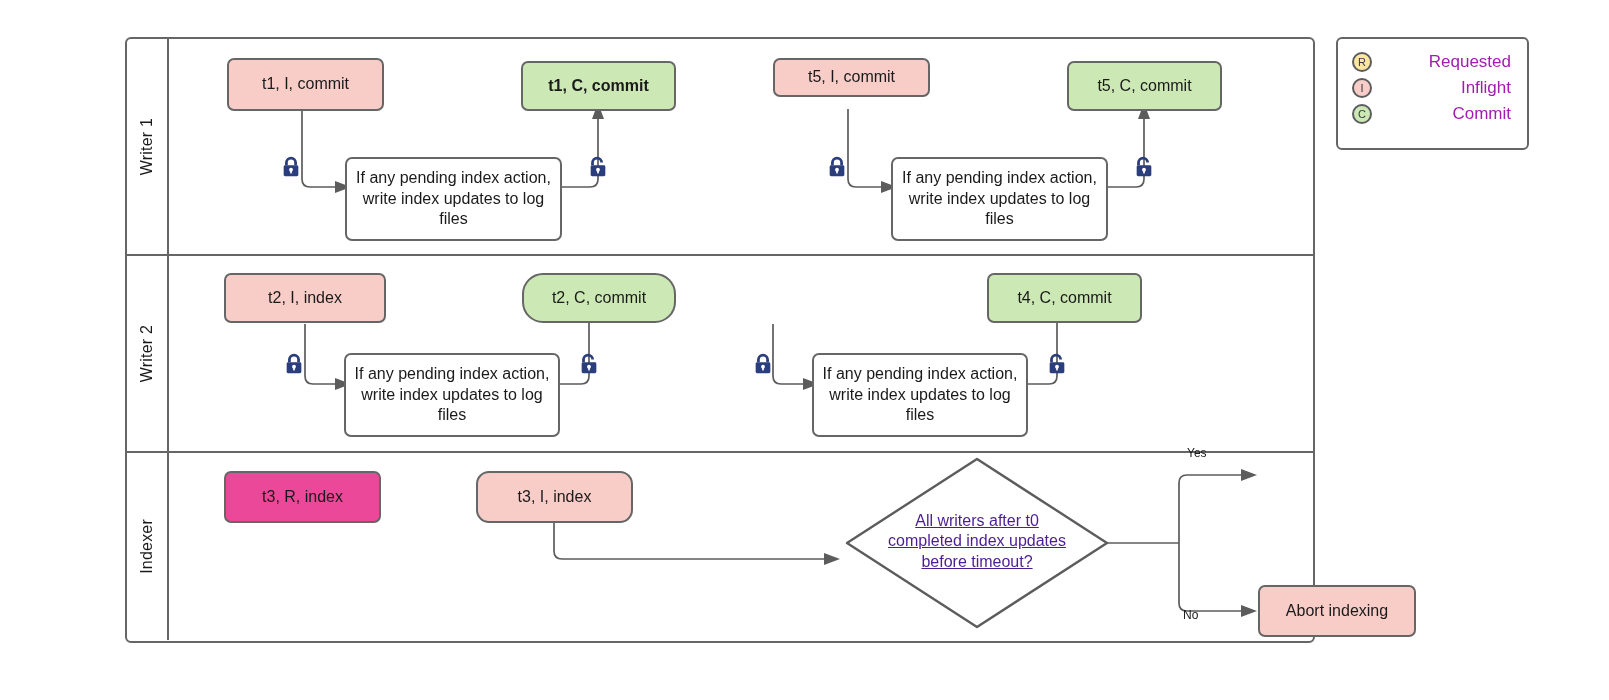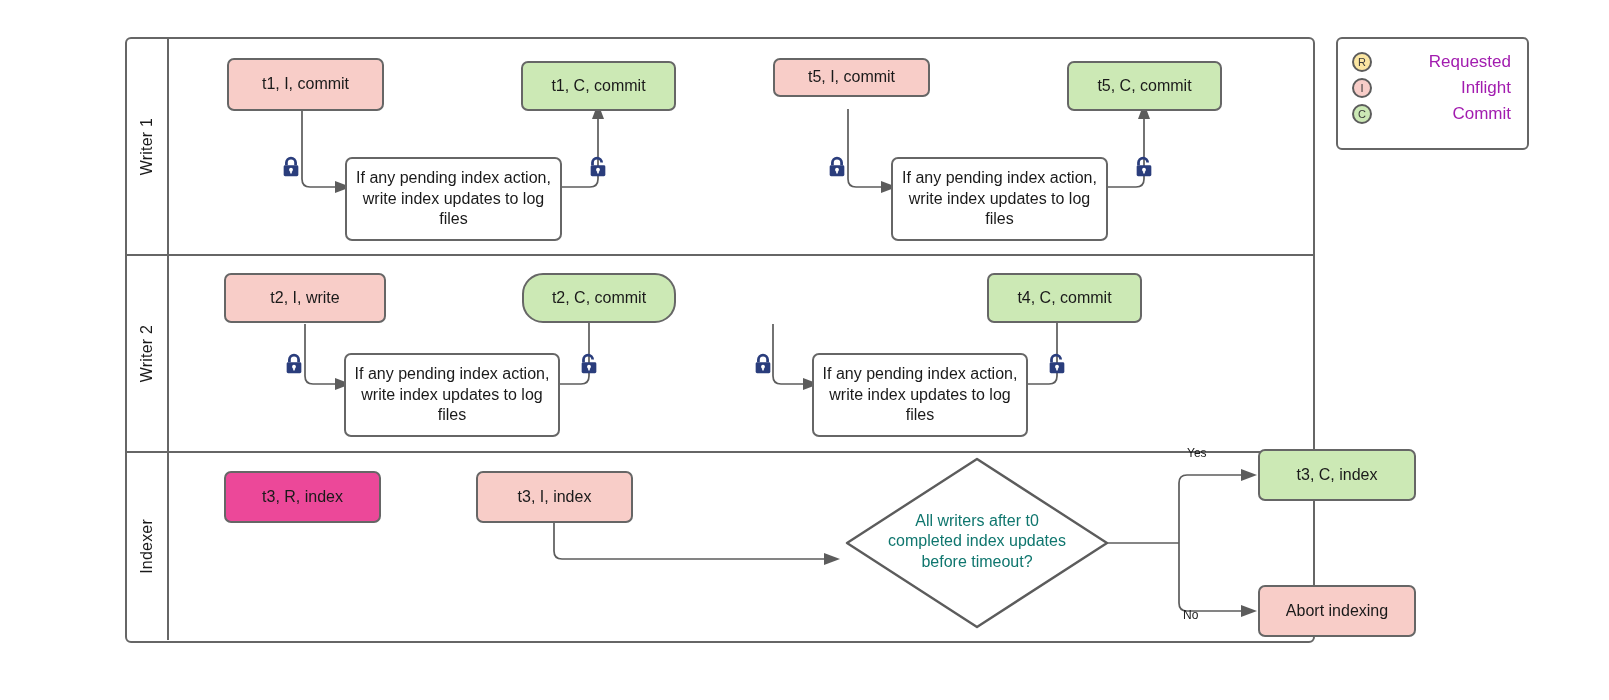--- a/index.html
+++ b/index.html
@@ -89,23 +89,24 @@
   .branch-label {
     position: absolute;
     font-size: 12px;
     color: #1a1a1a;
     white-space: nowrap;
   }
   .diamond-text {
     position: absolute;
     text-align: center;
     font-size: 16px;
-    color: #0f766e;
+    color: #4c1d95;
     line-height: 1.28;
     white-space: pre-line;
+    text-decoration: underline;
   }
 
   
   .lockicon { position: absolute; width: 22px; height: 22px; }
 
   
   #legend {
     left: 1336px;
     top: 37px;
     width: 193px;
@@ -174,21 +175,21 @@
         </svg>
 
         <div class="node red" style="left:58px; top:19px; width:157px; height:53px;">
           <span>t1, I, commit</span>
         </div>
 
         <div class="node white" style="left:176px; top:118px; width:217px; height:84px;">
           <span>If any pending index action, write index updates to log files</span>
         </div>
 
-        <div class="node green" style="left:352px; top:22px; width:155px; height:50px;">
+        <div class="node green" style="left:352px; top:22px; width:155px; height:50px;font-weight:bold;">
           <span>t1, C, commit</span>
         </div>
 
         <div class="node red" style="left:604px; top:19px; width:157px; height:39px;">
           <span>t5, I, commit</span>
         </div>
 
         <div class="node white" style="left:722px; top:118px; width:217px; height:84px;">
           <span>If any pending index action, write index updates to log files</span>
         </div>
@@ -236,21 +237,21 @@
           <polygon points="166,122 182,128 166,134"></polygon>
           <path d="M 390,128 L 412,128 Q 420,128 420,120 L 420,58"></path>
           <polygon points="414,58 420,42 426,58"></polygon>
           <path d="M 604,68 L 604,120 Q 604,128 612,128 L 634,128"></path>
           <polygon points="634,122 650,128 634,134"></polygon>
           <path d="M 858,128 L 880,128 Q 888,128 888,120 L 888,58"></path>
           <polygon points="882,58 888,42 894,58"></polygon>
         </svg>
 
         <div class="node red" style="left:55px; top:17px; width:162px; height:50px;">
-          <span>t2, I, write</span>
+          <span>t2, I, index</span>
         </div>
 
         <div class="node white" style="left:175px; top:97px; width:216px; height:84px;">
           <span>If any pending index action, write index updates to log files</span>
         </div>
 
         <div class="node green" style="left:353px; top:17px; width:154px; height:50px;border-radius:21px;">
           <span>t2, C, commit</span>
         </div>
 
@@ -314,27 +315,24 @@
         </svg>
 
         <div class="diamond-text" style="left:694px; top:58px; width:228px;">All writers after t0
 completed index updates
 before timeout?</div>
 
         <div class="node yellow" style="left:55px; top:18px; width:157px; height:52px;">
           <span>t3, R, index</span>
         </div>
 
-        <div class="node red" style="left:307px; top:18px; width:157px; height:52px;">
+        <div class="node red" style="left:307px; top:18px; width:157px; height:52px;border-radius:13px;">
           <span>t3, I, index</span>
         </div>
 
-        <div class="node green" style="left:1089px; top:-4px; width:158px; height:52px;">
-          <span>t3, C, index</span>
-        </div>
 
         <div class="node red" style="left:1089px; top:132px; width:158px; height:52px;">
           <span>Abort indexing</span>
         </div>
 
         <div class="branch-label" style="left:1018px; top:-7px;">Yes</div>
         <div class="branch-label" style="left:1014px; top:155px;">No</div>
 
       </div>
     </div>

